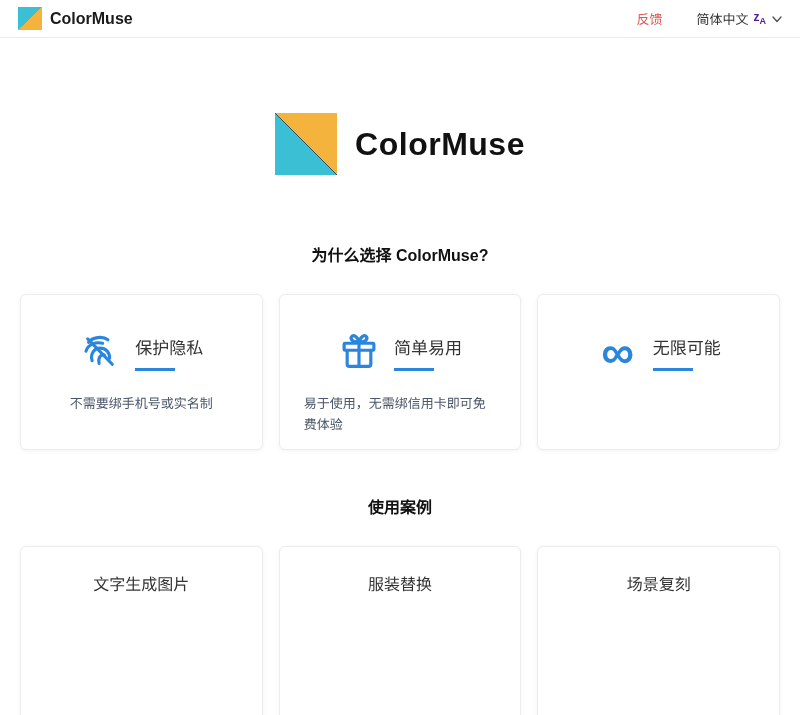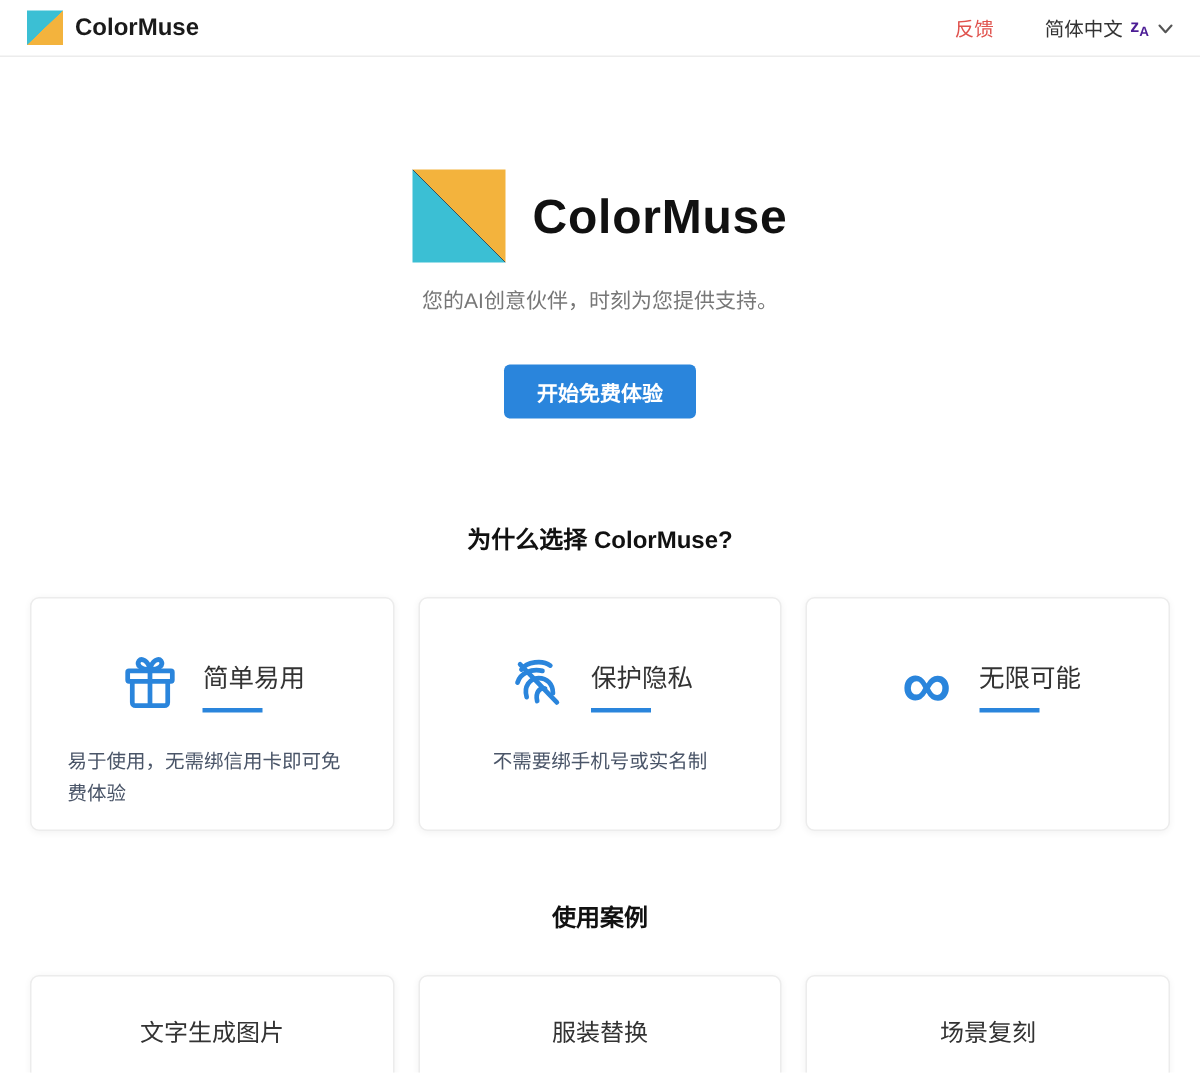--- a/index.html
+++ b/index.html
@@ -125,29 +125,46 @@
       </span>
     </span>
   </div>
 </div>
 
 <div class="hero">
   <div class="hero-brand-row">
     <div class="hero-logo"></div>
     <div class="hero-title">ColorMuse</div>
   </div>
-  <div class="hero-subtitle">您的AI创意伙伴，时刻为您提供支持。</div>
-  <button class="cta-button">开始免费体验</button>
 </div>
 
 <div class="container">
 
   <h2 class="section-heading features-heading">为什么选择 ColorMuse?</h2>
 
   <div class="cards-grid">
+
+    <div class="card feature-card">
+      <div class="feature-head">
+        <span class="feature-icon">
+          <svg viewBox="0 0 48 48" fill="none" stroke="#2a85dc" stroke-width="3.6" stroke-linecap="round">
+            <path d="M11 13 C15 7, 27 5.5, 33 10"></path>
+            <path d="M8 23 C10 15.5, 19 12, 27 14"></path>
+            <path d="M15 34 C12.5 26, 17.5 19.5, 24 19.5 C30.5 19.5, 35 24, 35 31"></path>
+            <path d="M23 37 C21.5 31, 24.5 26.5, 29 27.5"></path>
+            <path d="M10 9 L38 38"></path>
+          </svg>
+        </span>
+        <span class="title-col">
+          <span class="card-title">保护隐私</span>
+          <span class="title-underline"></span>
+        </span>
+      </div>
+      <p class="feature-desc centered">不需要绑手机号或实名制</p>
+    </div>
 
     <div class="card feature-card">
       <div class="feature-head">
         <span class="feature-icon">
           <svg viewBox="0 0 48 48" fill="none" stroke="#2a85dc" stroke-width="3.6" stroke-linecap="round" stroke-linejoin="round">
             <rect x="7" y="14" width="34" height="8" rx="1"></rect>
             <path d="M10.5 22 V38 C10.5 39.5 11.5 40.5 13 40.5 H35 C36.5 40.5 37.5 39.5 37.5 38 V22"></path>
             <path d="M24 14 V40.5"></path>
             <path d="M24 13 C17 13, 13.5 9.5, 15.5 6.5 C17.5 4, 22.5 6, 24 13 Z"></path>
             <path d="M24 13 C31 13, 34.5 9.5, 32.5 6.5 C30.5 4, 25.5 6, 24 13 Z"></path>
@@ -157,39 +174,20 @@
           <span class="card-title">简单易用</span>
           <span class="title-underline"></span>
         </span>
       </div>
       <p class="feature-desc">易于使用，无需绑信用卡即可免费体验</p>
     </div>
 
     <div class="card feature-card">
       <div class="feature-head">
         <span class="feature-icon">
-          <svg viewBox="0 0 48 48" fill="none" stroke="#2a85dc" stroke-width="3.6" stroke-linecap="round">
-            <path d="M11 13 C15 7, 27 5.5, 33 10"></path>
-            <path d="M8 23 C10 15.5, 19 12, 27 14"></path>
-            <path d="M15 34 C12.5 26, 17.5 19.5, 24 19.5 C30.5 19.5, 35 24, 35 31"></path>
-            <path d="M23 37 C21.5 31, 24.5 26.5, 29 27.5"></path>
-            <path d="M10 9 L38 38"></path>
-          </svg>
-        </span>
-        <span class="title-col">
-          <span class="card-title">保护隐私</span>
-          <span class="title-underline"></span>
-        </span>
-      </div>
-      <p class="feature-desc centered">不需要绑手机号或实名制</p>
-    </div>
-
-    <div class="card feature-card">
-      <div class="feature-head">
-        <span class="feature-icon">
           <span class="infinity-glyph">∞</span>
         </span>
         <span class="title-col">
           <span class="card-title">无限可能</span>
           <span class="title-underline"></span>
         </span>
       </div>
     </div>
 
   </div>

